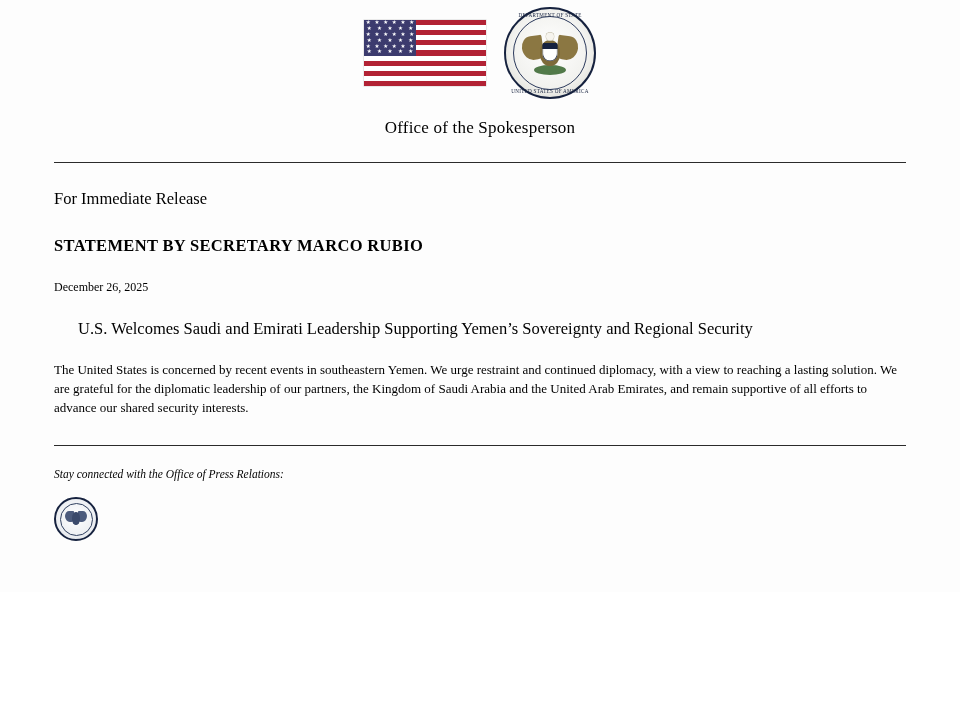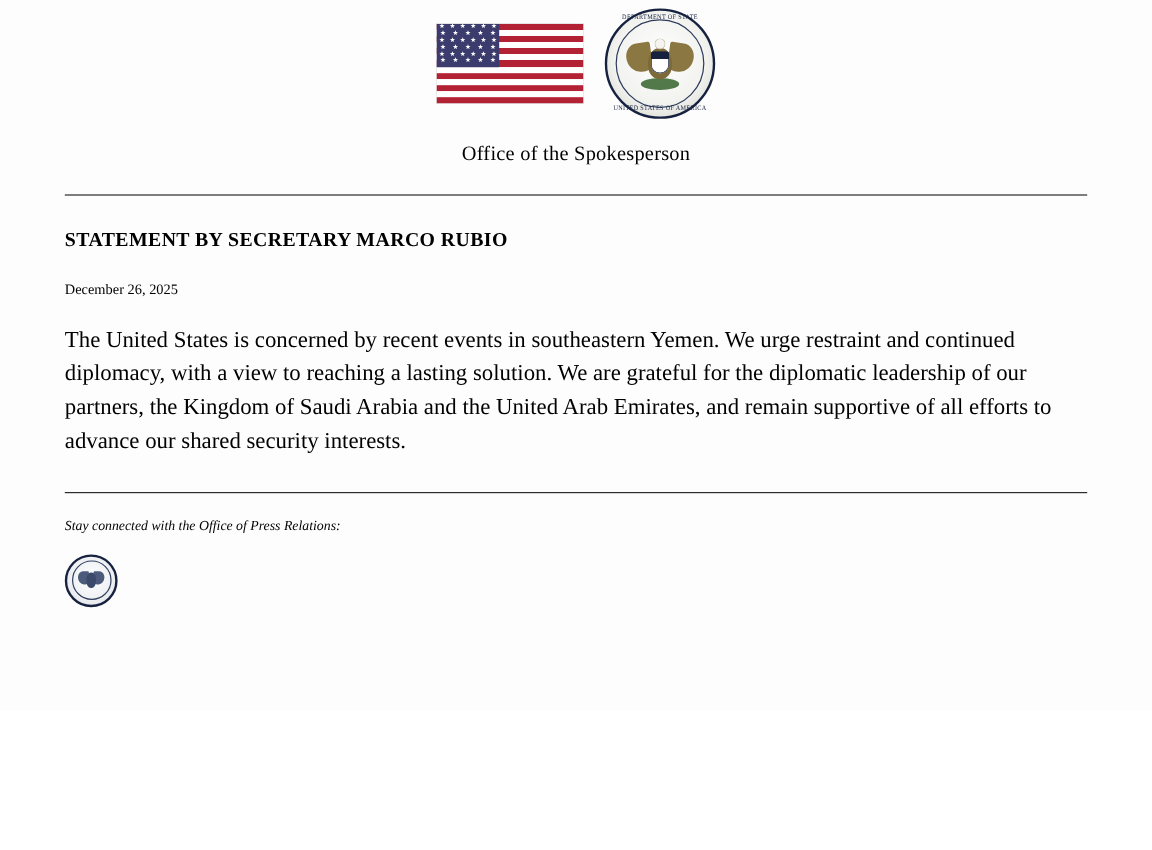--- a/index.html
+++ b/index.html
@@ -222,21 +222,21 @@
   }
 
   .headline {
     font-size: 16.5px;
     margin-top: 24px;
     padding-left: 24px;
     padding-right: 30px;
   }
 
   .paragraph {
-    font-size: 19px;
+    font-size: 13px;
     line-height: 1.47;
     margin-top: 21px;
     text-align: left;
     padding-right: 8px;
   }
 
   .stay-connected {
     font-size: 11.5px;
     margin-top: 22px;
     font-family: "Liberation Serif", serif;
@@ -404,25 +404,27 @@
       </div>
     </div>
 
   </div>
 
   <div class="office">Office of the Spokesperson</div>
 
   <div class="rule"></div>
 
   <div class="content">
+    <div class="immediate">For Immediate Release</div>
 
     <div class="statement-title">STATEMENT BY SECRETARY MARCO RUBIO</div>
 
     <div class="date">December 26, 2025</div>
 
+    <div class="headline">U.S. Welcomes Saudi and Emirati Leadership Supporting Yemen’s Sovereignty and Regional Security</div>
 
     <div class="paragraph">The United States is concerned by recent events in southeastern Yemen. We urge restraint and continued diplomacy, with a view to reaching a lasting solution. We are grateful for the diplomatic leadership of our partners, the Kingdom of Saudi Arabia and the United Arab Emirates, and remain supportive of all efforts to advance our shared security interests.</div>
   </div>
 
   <div class="rule bottom"></div>
 
   <div class="content">
     <div class="stay-connected">Stay connected with the Office of Press Relations:</div>
 
     <div class="footer-logo">

